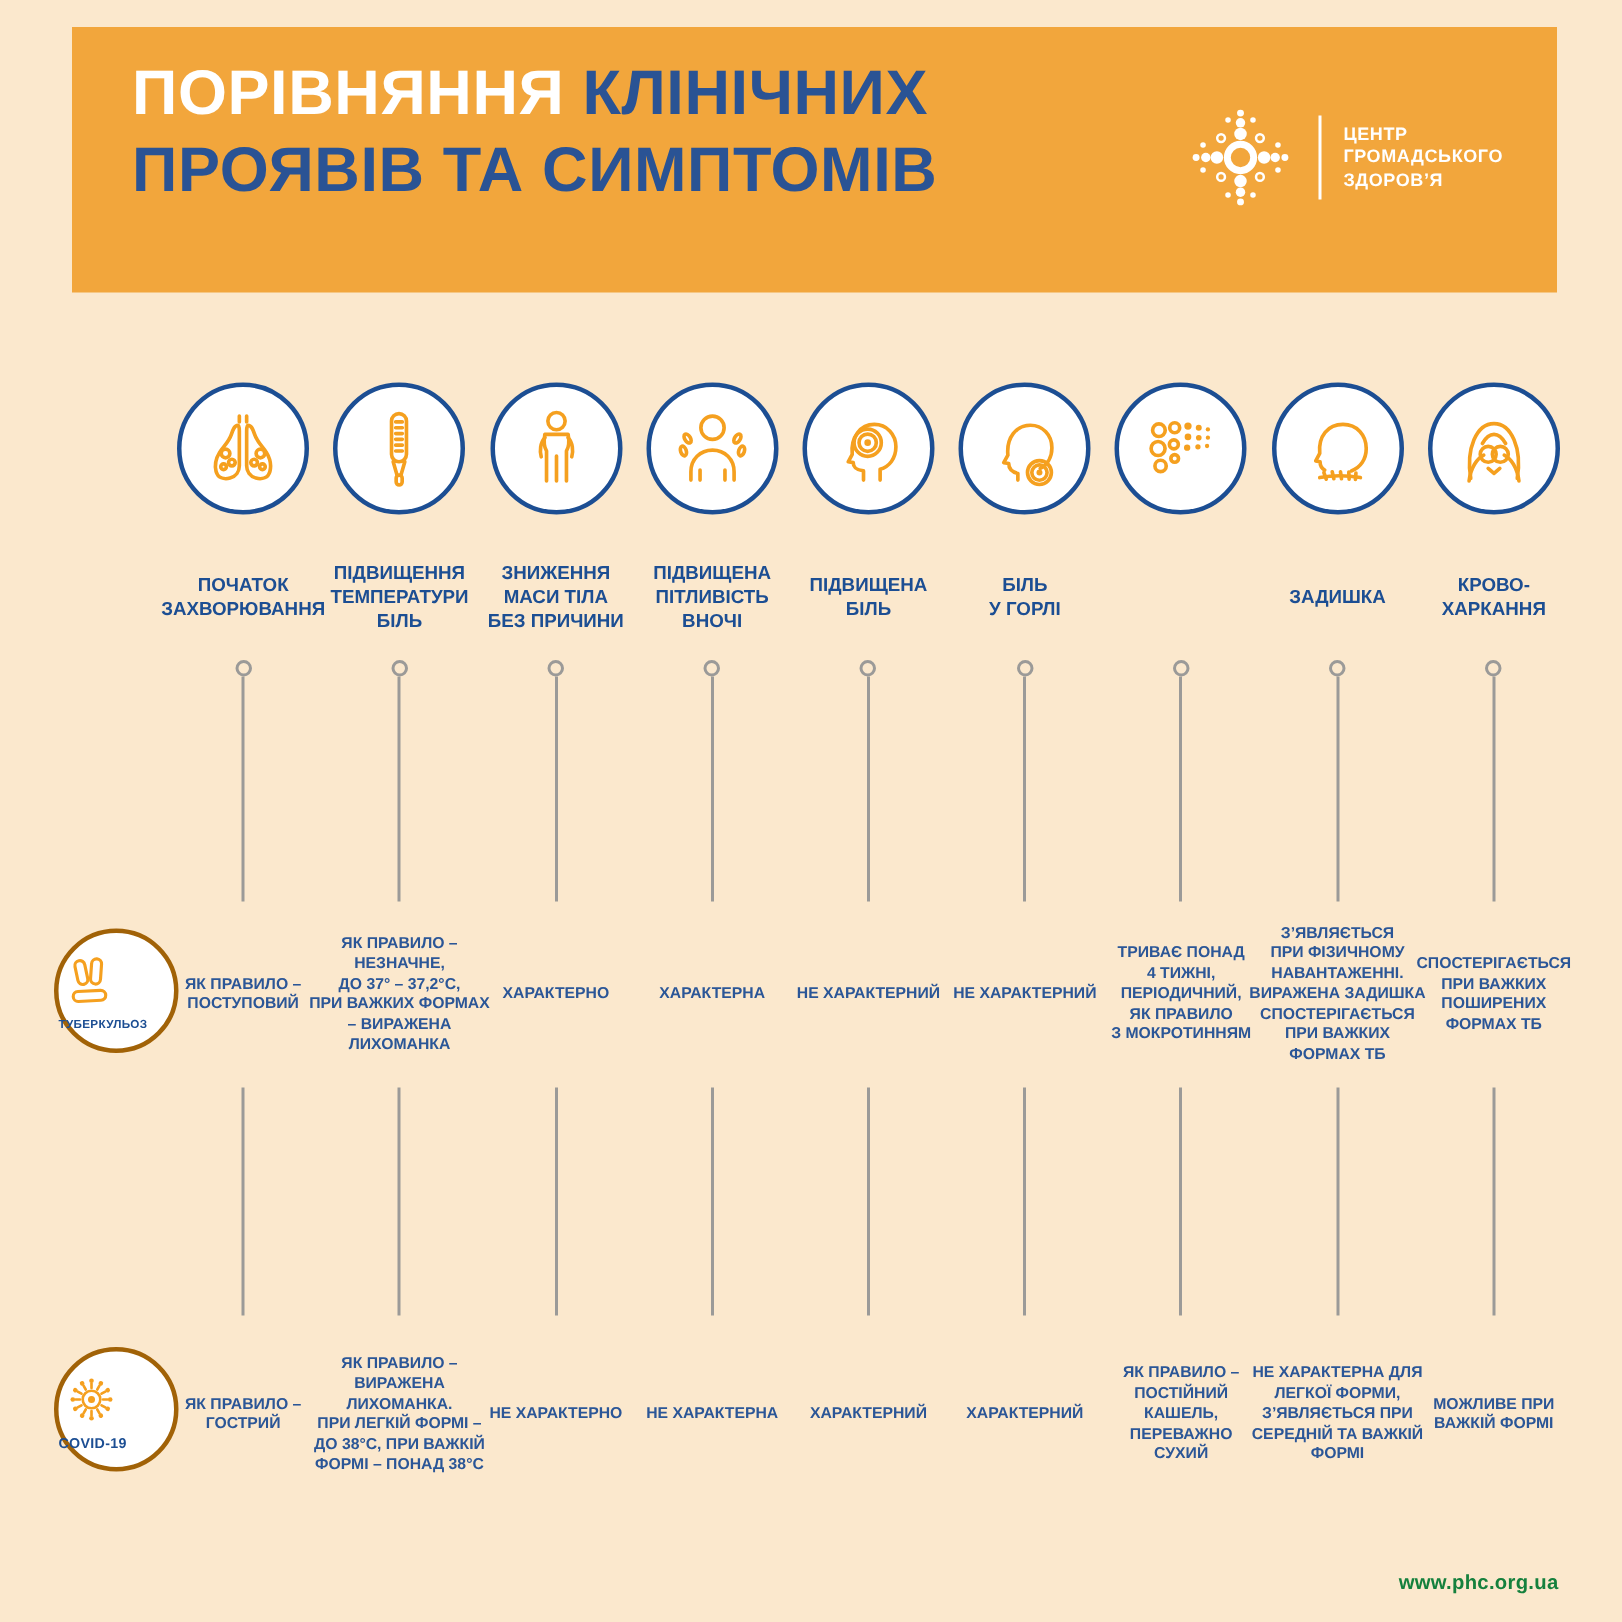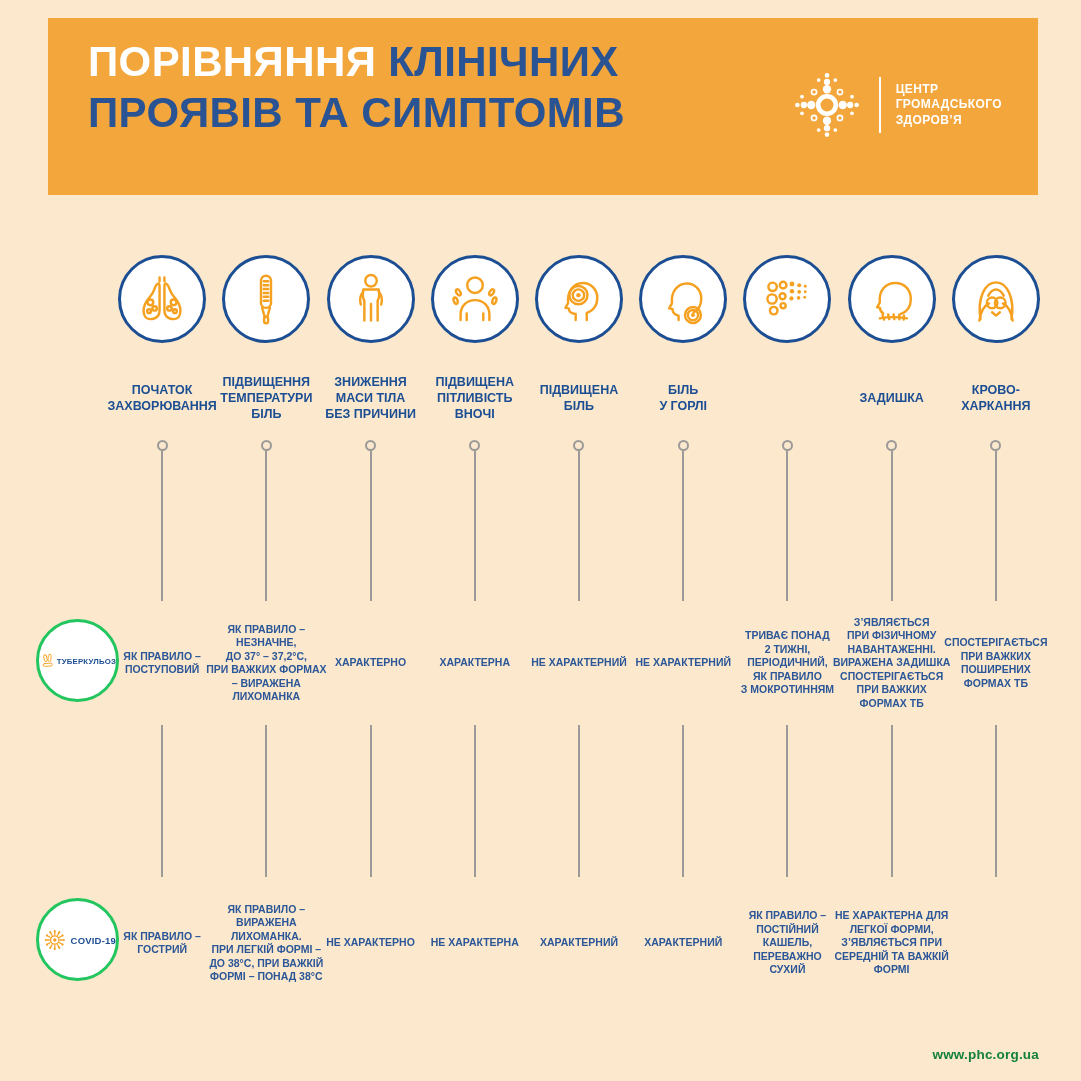--- a/index.html
+++ b/index.html
@@ -32,21 +32,21 @@
   .vline{position:absolute;left:50%;margin-left:-1px;width:2px;background:#9b9a98}
   .line1{top:451px;height:150px}
   .line2{top:725px;height:152px}
   .cell{position:absolute;left:50%;margin-left:-67px;width:134px;height:116px;
     display:flex;align-items:center;justify-content:center;text-align:center;
     color:#2b5697;font-weight:bold;font-size:10.5px;line-height:13.5px;white-space:pre-line}
   .cell.tb{top:605px}
   .cell.covid{top:885px}
   
   .badge{position:absolute;left:36px;width:83px;height:83px;box-sizing:border-box;background:#fff;
-    border:3px solid #22c55e;border-radius:50%;display:flex;flex-direction:row;align-items:center;justify-content:center}
+    border:3px solid #a16207;border-radius:50%;display:flex;flex-direction:column;justify-content:center}
   .badge.tb{top:619px}
   .badge.covid{top:898px}
   .badge svg{display:block}
   .badge .brand{fill:none;stroke:#f5a01f;stroke-width:3;stroke-linecap:round;stroke-linejoin:round}
   .badge-label{color:#1c4e93;font-weight:bold;font-size:7.8px;letter-spacing:.2px;margin-top:2px;white-space:nowrap}
   .badge.covid .badge-label{font-size:9.5px}
   
   .footer{position:absolute;right:42px;top:1047px;color:#15803d;font-weight:bold;font-size:13.5px;letter-spacing:.2px}
 </style>
 </head>
@@ -243,21 +243,21 @@
         <circle class="fill" cx="39" cy="21.5" r="1.7"></circle>
           <circle class="fill" cx="38.5" cy="27" r="1.6"></circle>
         <circle class="fill" cx="44.5" cy="16.5" r="1.3"></circle>
           <circle class="fill" cx="44.5" cy="21.5" r="1.3"></circle>
         <circle class="fill" cx="44" cy="26.5" r="1.3"></circle>
       </svg>
     </div>
     <div class="pin-dot"></div>
     <div class="vline line1"></div>
     <div class="cell tb">ТРИВАЄ ПОНАД
-2 ТИЖНІ,
+4 ТИЖНІ,
 ПЕРІОДИЧНИЙ,
 ЯК ПРАВИЛО
 З МОКРОТИННЯМ</div>
     <div class="vline line2"></div>
     <div class="cell covid">ЯК ПРАВИЛО –
 ПОСТІЙНИЙ
 КАШЕЛЬ,
 ПЕРЕВАЖНО
 СУХИЙ</div>
   </div>
@@ -301,20 +301,22 @@
     </div>
     <div class="col-label">КРОВО-
 ХАРКАННЯ</div>
     <div class="pin-dot"></div>
     <div class="vline line1"></div>
     <div class="cell tb">СПОСТЕРІГАЄТЬСЯ
 ПРИ ВАЖКИХ
 ПОШИРЕНИХ
 ФОРМАХ ТБ</div>
     <div class="vline line2"></div>
+    <div class="cell covid">МОЖЛИВЕ ПРИ
+ВАЖКІЙ ФОРМІ</div>
   </div>
 </div>
 
 <div class="badge tb">
   <svg viewBox="0 0 60 60" width="42" height="42" class="brand">
     <rect x="17" y="9" width="9.5" height="23" rx="4.75" transform="rotate(-12 21.75 20.5)"></rect>
     <rect x="31" y="7.5" width="9.5" height="24" rx="4.75" transform="rotate(4 35.75 19.5)"></rect>
     <rect x="14" y="38" width="31" height="9.5" rx="4.75" transform="rotate(-3 29.5 42.75)"></rect>
   </svg>
   <div class="badge-label">ТУБЕРКУЛЬОЗ</div>

